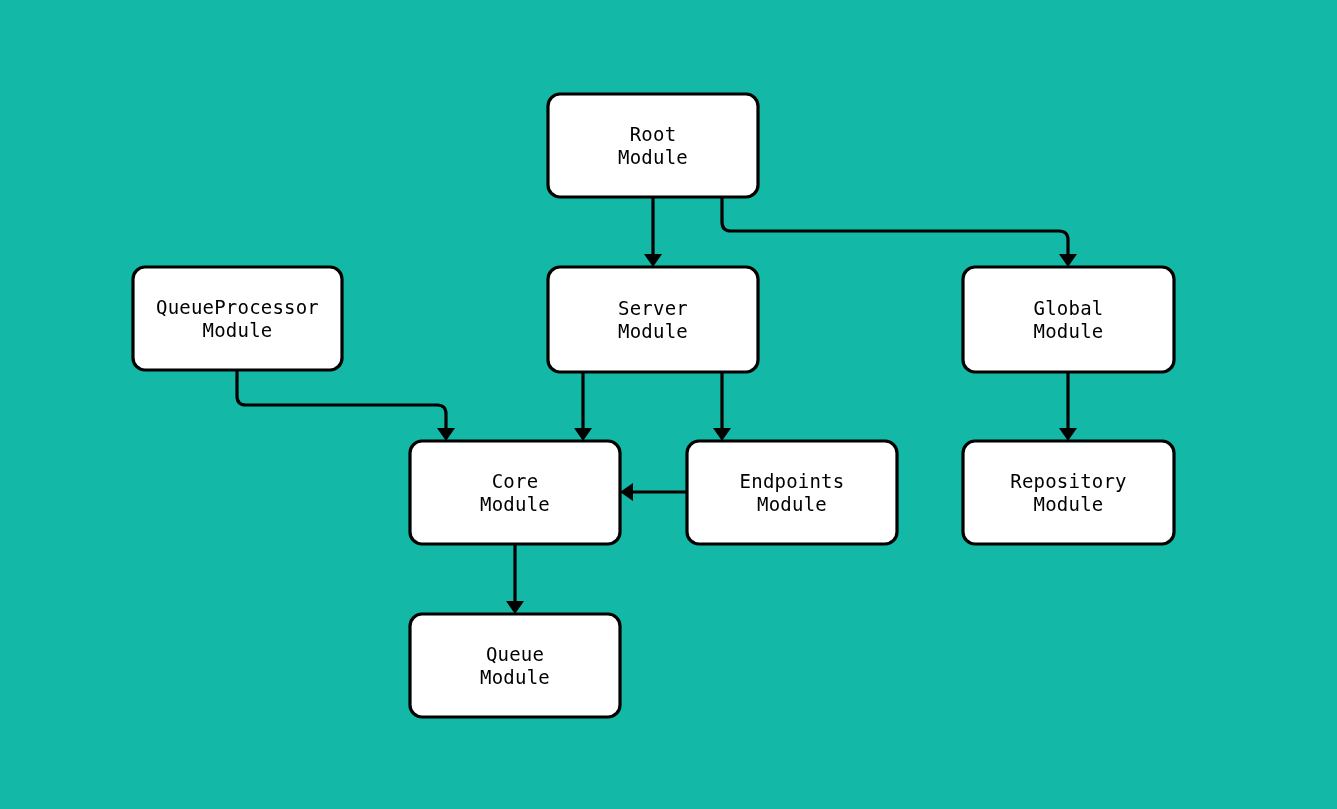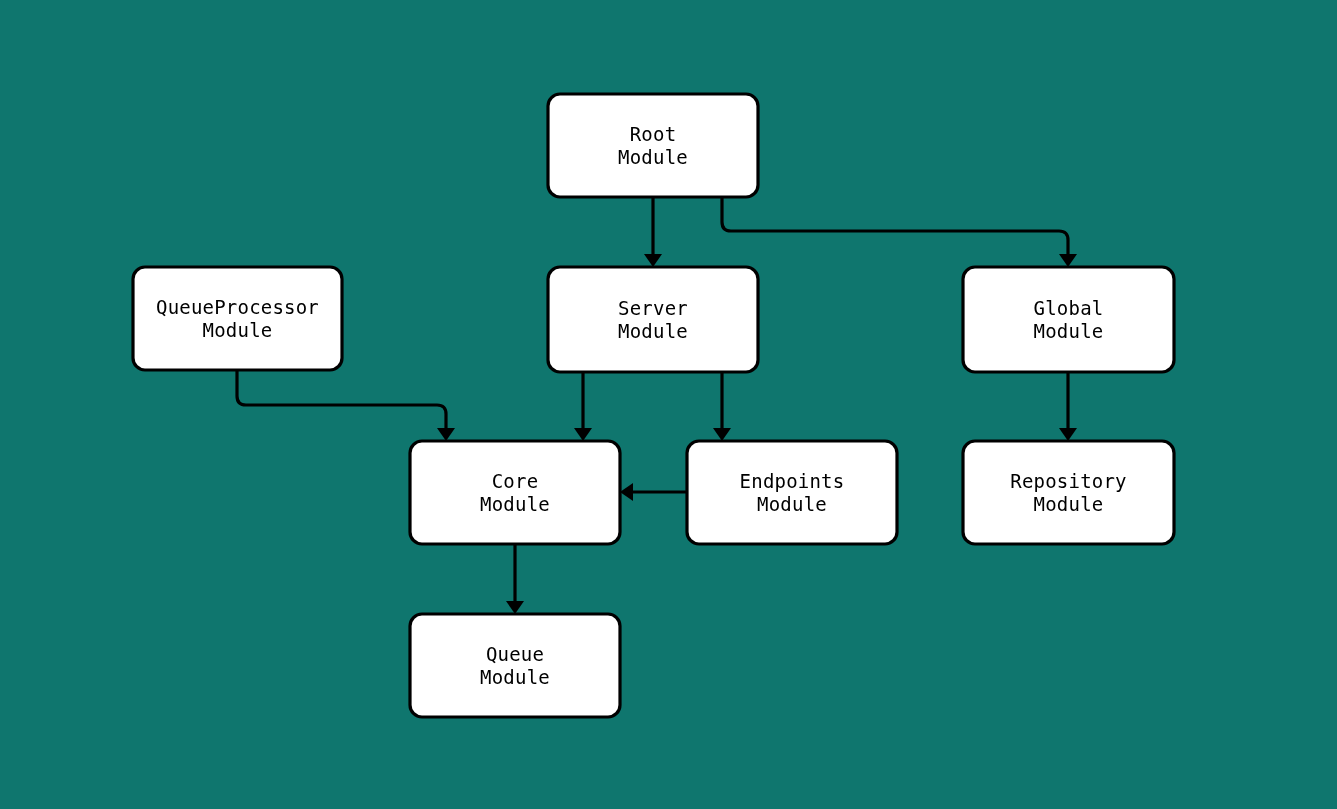--- a/index.html
+++ b/index.html
@@ -10,21 +10,21 @@
   body {
     width: 1337px;
     height: 809px;
     font-family: "DejaVu Sans Mono", "Liberation Mono", monospace;
     overflow: hidden;
   }
   #diagram-root {
     position: relative;
     width: 1337px;
     height: 809px;
-    background: #0f766e;
+    background: #14b8a6;
   }
   #diagram-svg {
     position: absolute;
     inset: 0;
     width: 1337px;
     height: 809px;
     display: block;
   }
   .node-box {
     fill: #ffffff;

